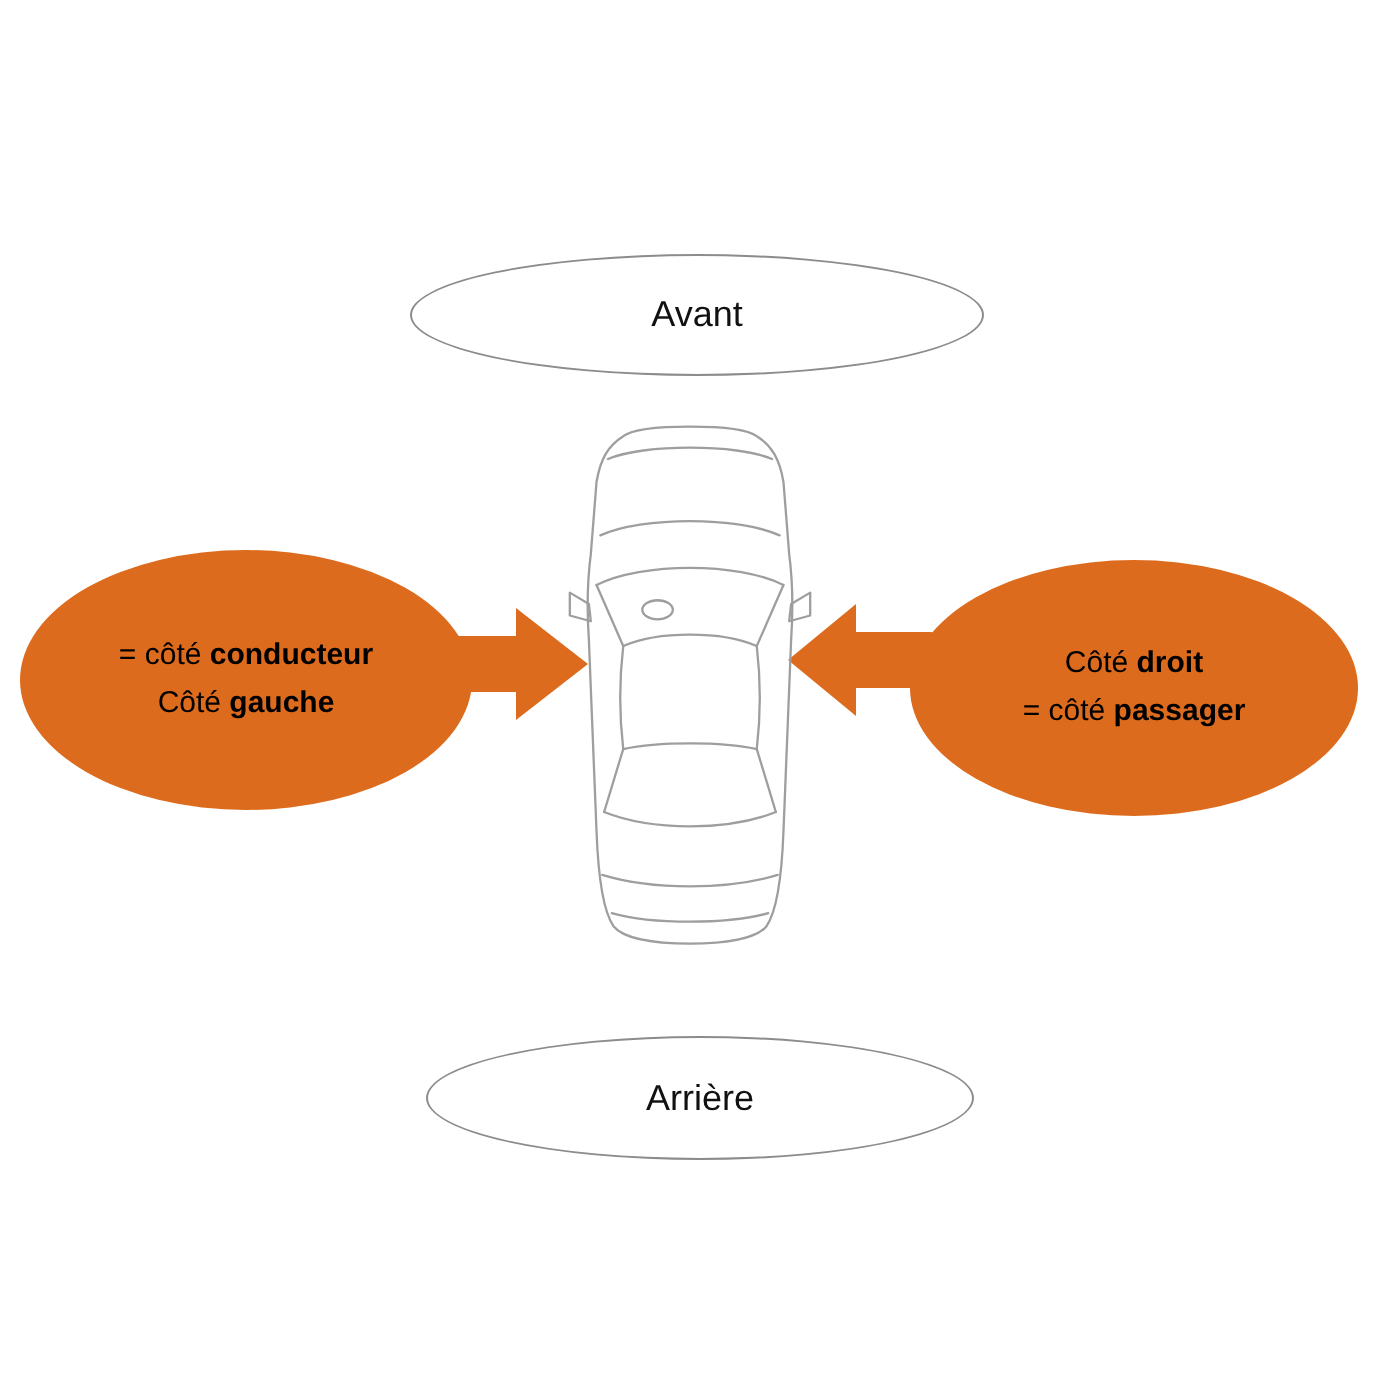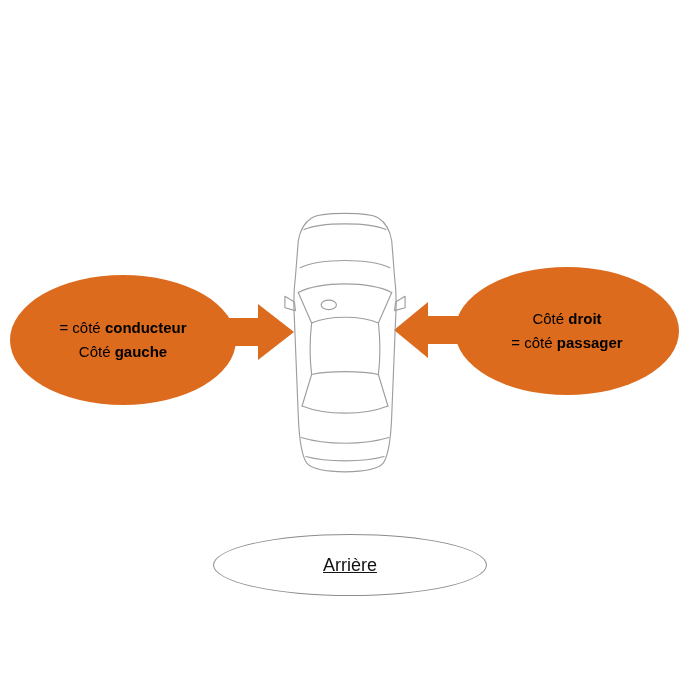--- a/index.html
+++ b/index.html
@@ -6,39 +6,42 @@
   .stage{
     position:relative;width:700px;height:700px;background:#ffffff;
     font-family:"Liberation Sans", sans-serif;color:#1a1a1a;overflow:hidden;
   }
   .ellipse-plain{
     position:absolute;border:1px solid #8c8c8c;border-radius:50%;
     display:flex;align-items:center;justify-content:center;
     background:#ffffff;font-size:18px;color:#111;
   }
   .ellipse-front{left:205px;top:127px;width:285px;height:59px;}
-  .ellipse-rear{left:213px;top:534px;width:272px;height:60px;text-decoration:underline;}
+  .ellipse-rear{left:213px;top:518px;width:272px;height:60px;}
   .bubble{
     position:absolute;background:#dd6b1e;border-radius:50%;
     display:flex;flex-direction:column;align-items:center;justify-content:center;
     font-size:15px;line-height:24px;color:#000;text-align:center;
   }
   .bubble-left{left:10px;top:275px;width:226px;height:130px;}
-  .bubble-right{left:455px;top:267px;width:224px;height:128px;}
+  .bubble-right{left:455px;top:280px;width:224px;height:128px;}
   .bubble b{font-weight:bold;}
   .arrow{position:absolute;}
   .arrow-left{left:220px;top:302px;width:76px;height:60px;}
   .arrow-right{left:394px;top:300px;width:72px;height:60px;}
   .car{position:absolute;left:283px;top:208px;width:124px;height:272px;}
 </style>
 </head>
 <body>
 
 <div class="stage">
 
+  <div class="ellipse-plain ellipse-front">
+    <span>Avant</span>
+  </div>
 
   <div class="ellipse-plain ellipse-rear">
     <span>Arrière</span>
   </div>
 
   <div class="bubble bubble-left">
     <span><span>= côté </span><b>conducteur</b></span>
     <span><span>Côté </span><b>gauche</b></span>
   </div>
 

